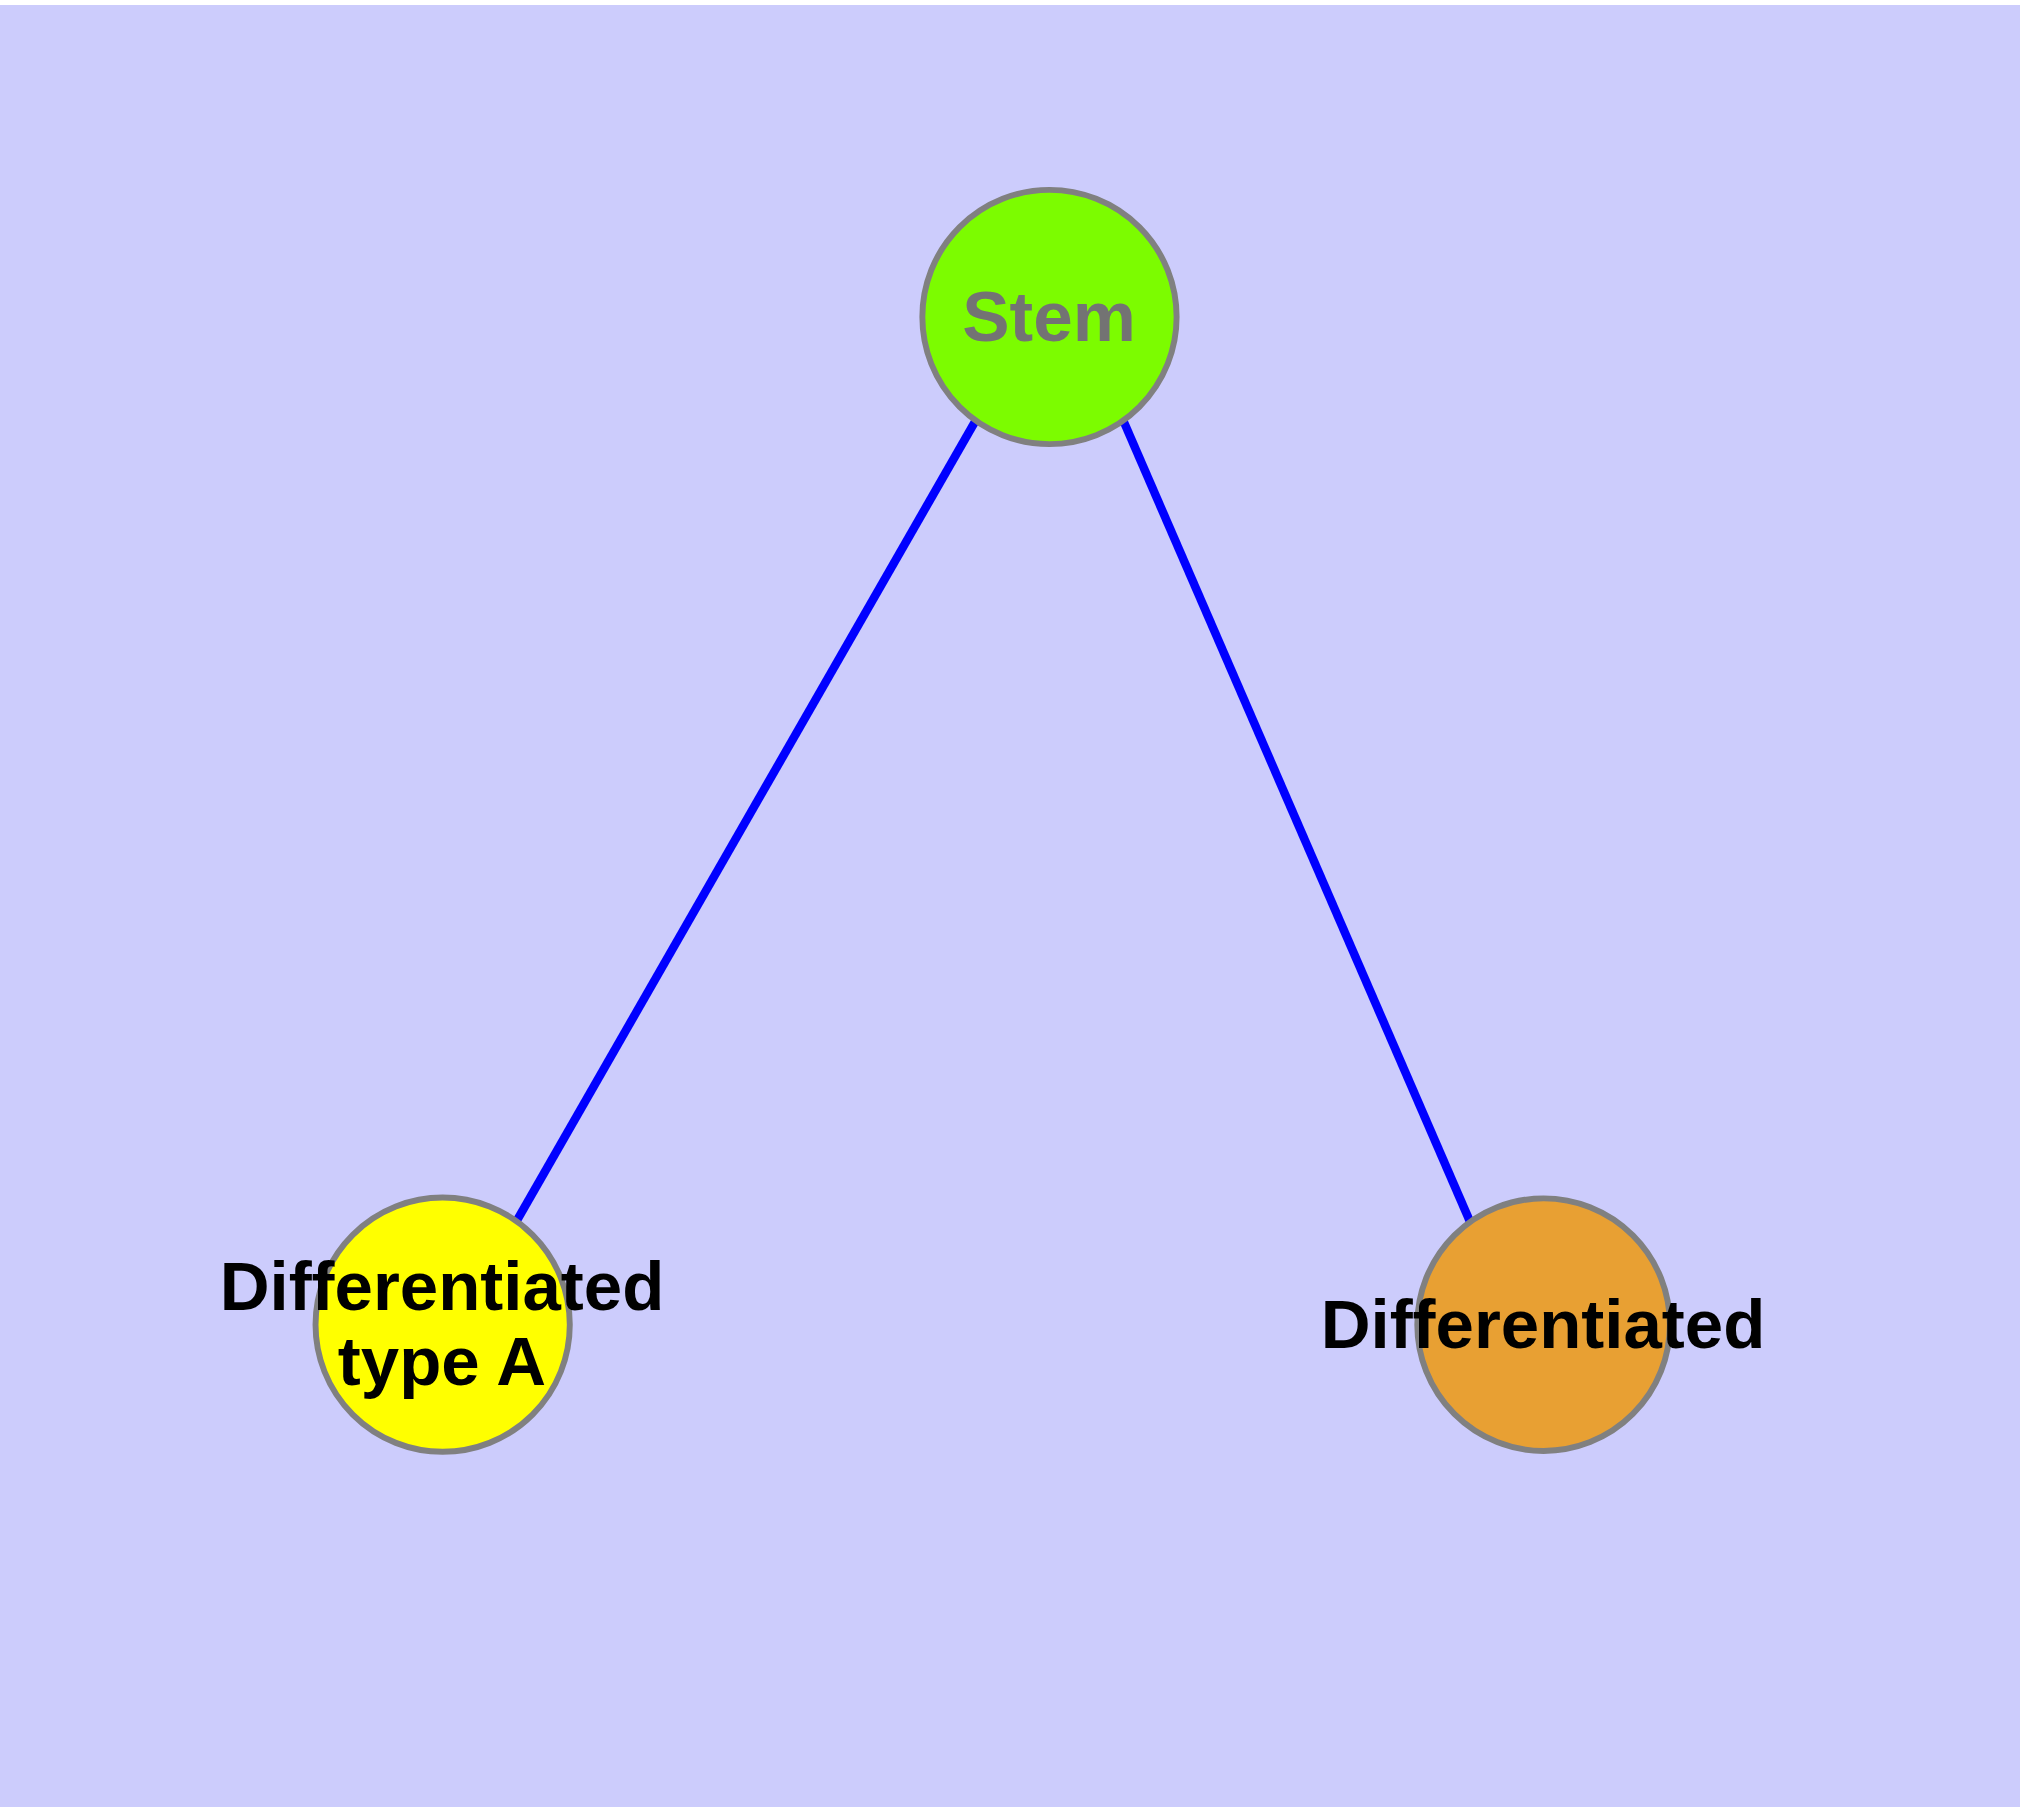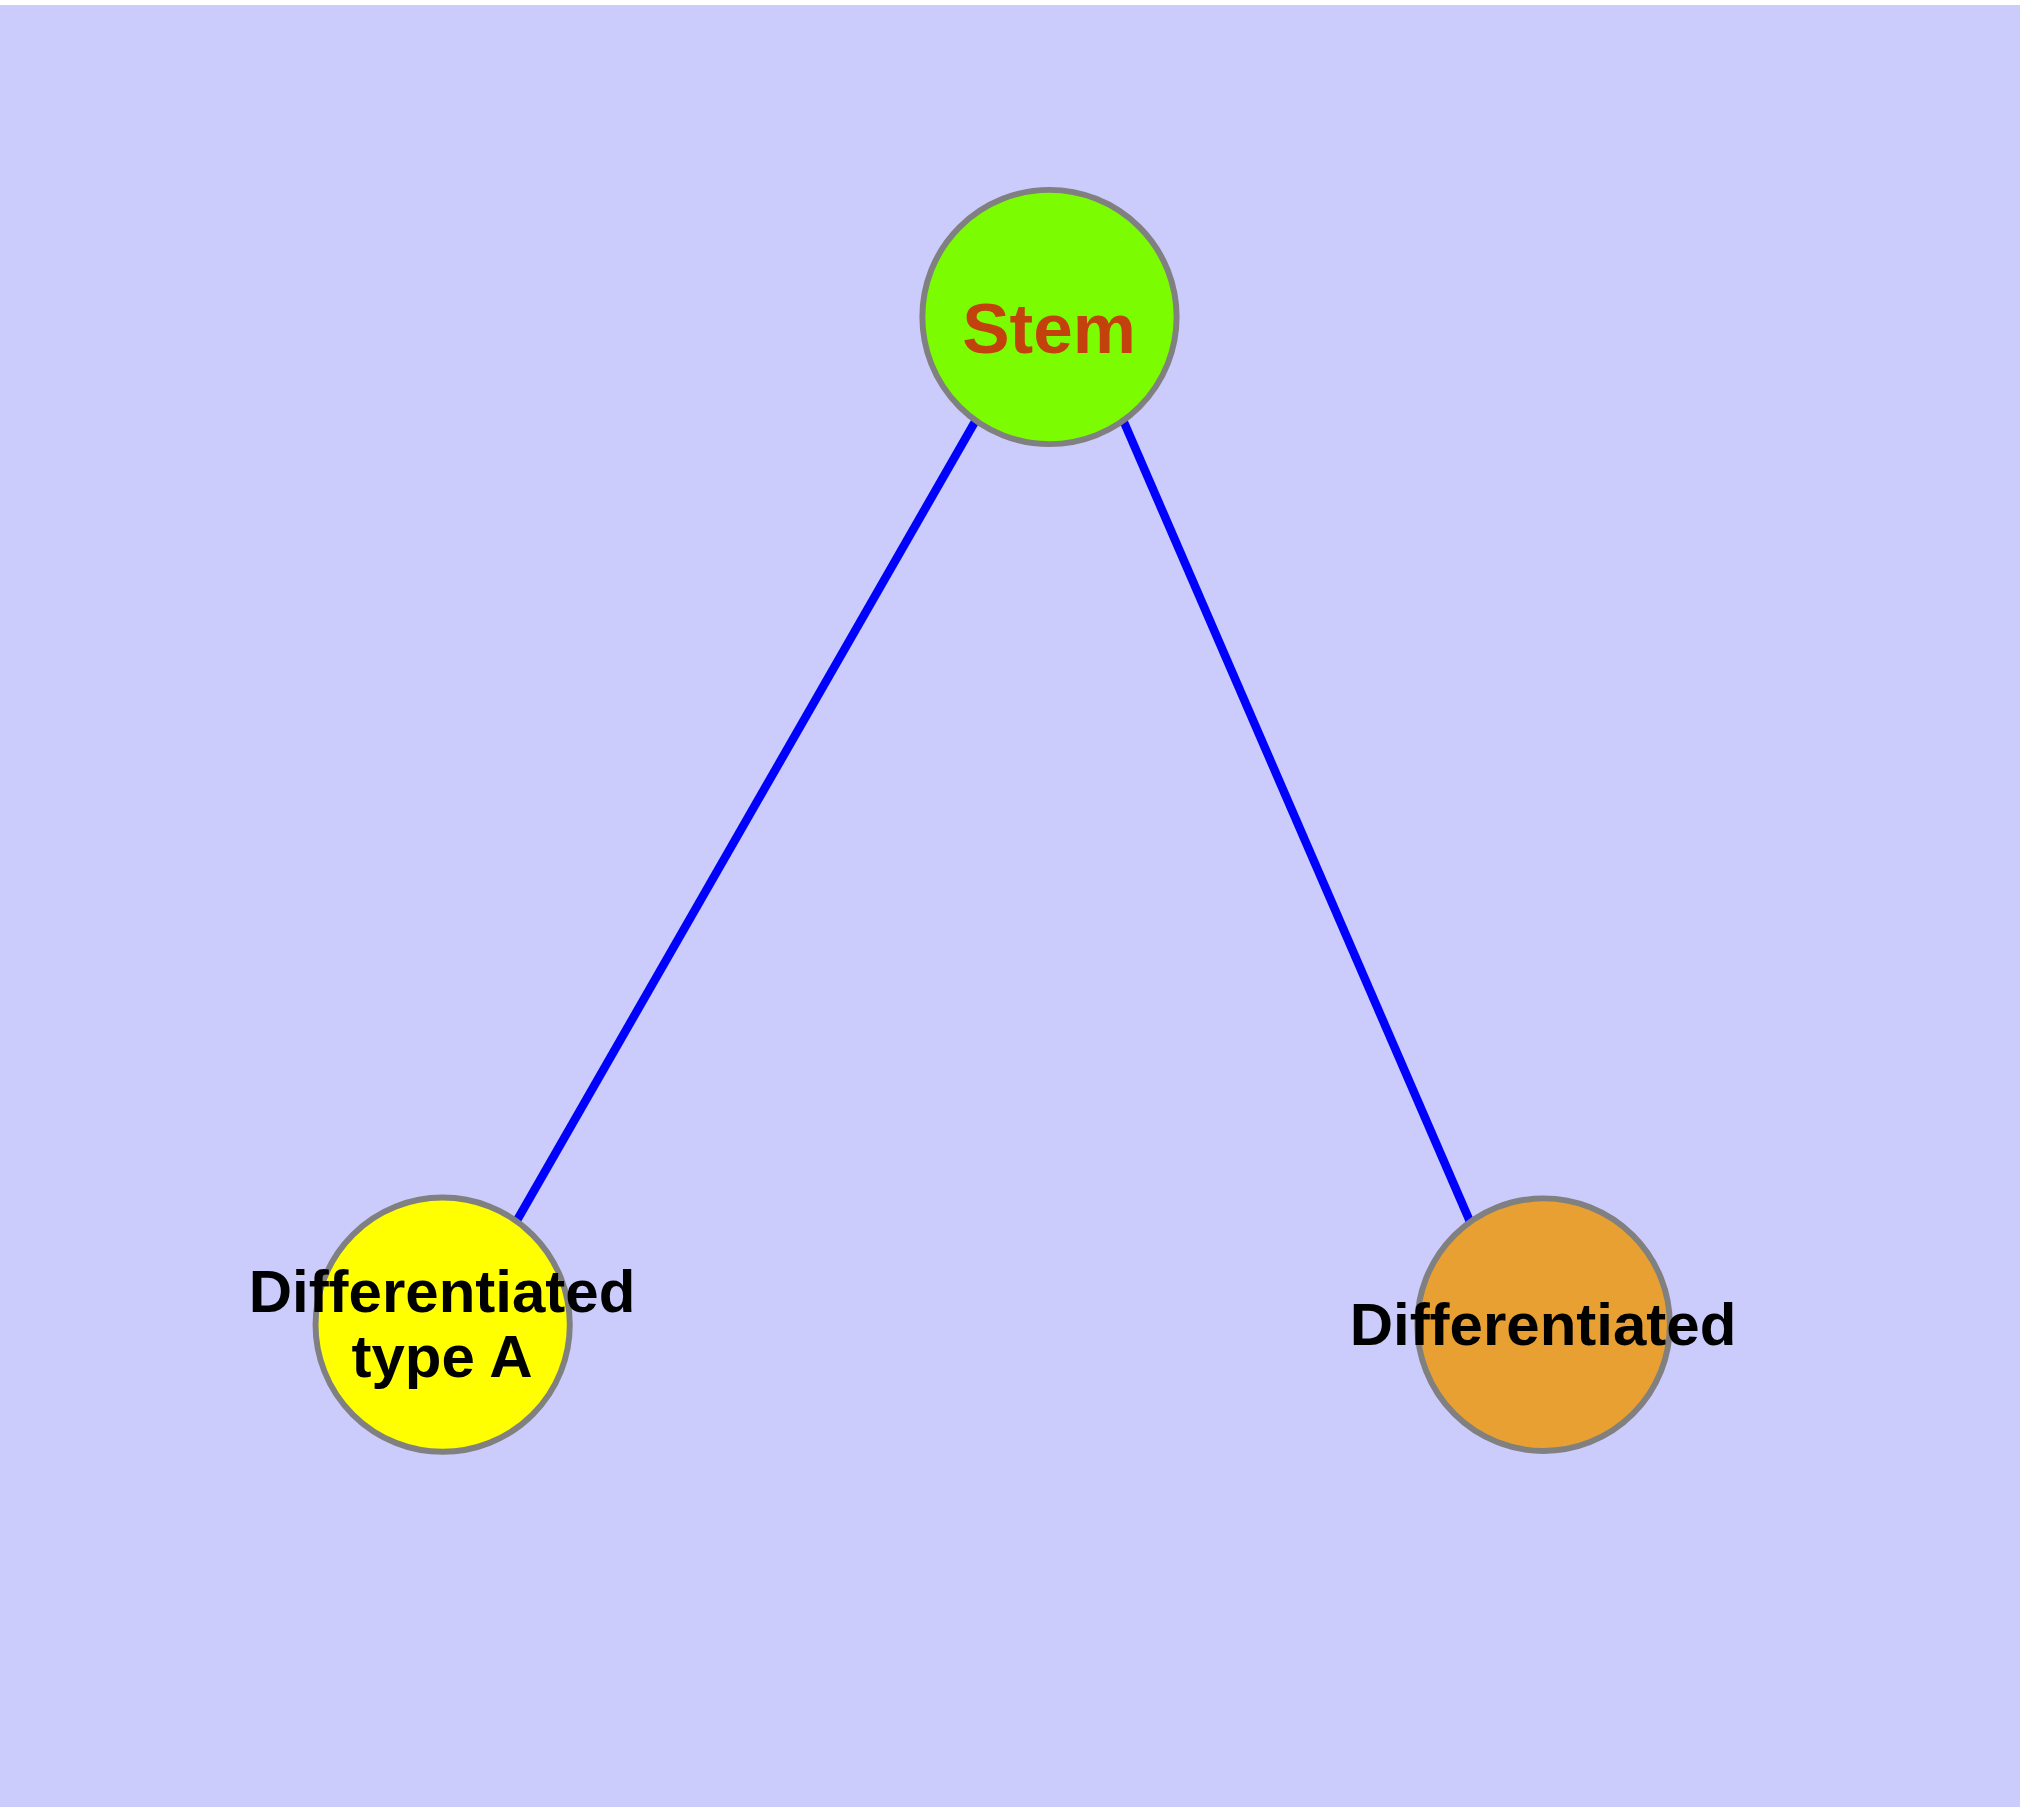--- a/index.html
+++ b/index.html
@@ -39,21 +39,21 @@
     font-family: "Liberation Sans", sans-serif;
     white-space: nowrap;
     line-height: 1.08;
     pointer-events: none;
     transform: translate(-50%, -50%);
   }
   .node-label.root {
     font-size: 71px;
   }
   .node-label.leaf {
-    font-size: 60px;
+    font-size: 69px;
   }
 </style>
 </head>
 <body>
 
 <div id="stage" style="width: 2021px; height: 1812px;">
 
   <div id="canvas-bg" style="background: rgb(204, 204, 252);"></div>
 
   <svg id="graph-svg" viewBox="0 0 2384 2138">
@@ -62,21 +62,21 @@
         <line x1="1325" y1="496" x2="1734" y2="1441" stroke="#0000ff" stroke-width="10" stroke-linecap="butt"></line>
       </g>
     <g id="node-layer">
         <circle cx="1238" cy="374" r="150" fill="#7cfc00" stroke="#808080" stroke-width="7"></circle>
         <circle cx="522" cy="1563" r="150" fill="#ffff00" stroke="#808080" stroke-width="7"></circle>
         <circle cx="1821" cy="1563" r="149" fill="#e8a033" stroke="#808080" stroke-width="7"></circle>
       </g>
   </svg>
 
   <div id="label-layer">
-      <div class="node-label root" style="left: 1049px; top: 317px; color: #c2410c; margin-top: 12px;">
+      <div class="node-label root" style="left: 1049px; top: 317px; color: #737373;">
         <div>Stem</div>
       </div>
       <div class="node-label leaf" style="left: 442px; top: 1325px; color: rgb(0, 0, 0);">
         <div>Differentiated</div>
         <div>type A</div>
       </div>
       <div class="node-label leaf" style="left: 1543px; top: 1325px; color: rgb(0, 0, 0);">
         <div>Differentiated</div>
       </div>
     </div>

